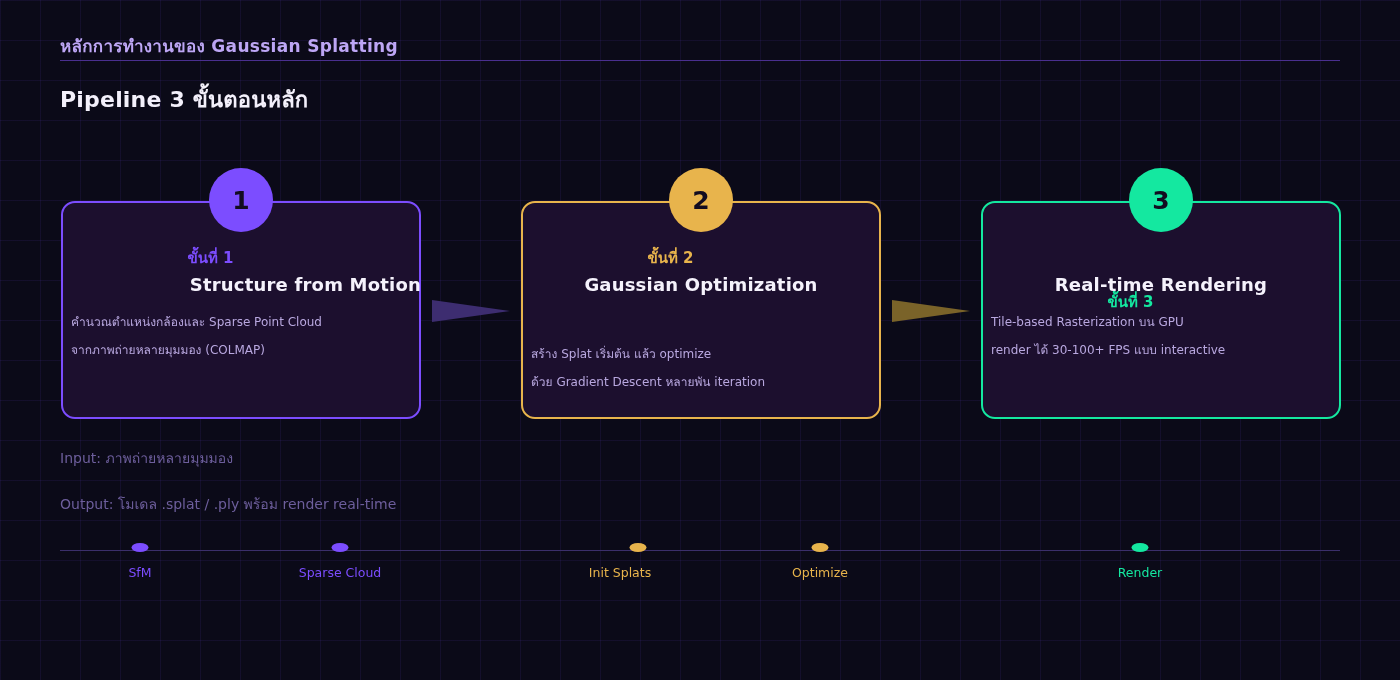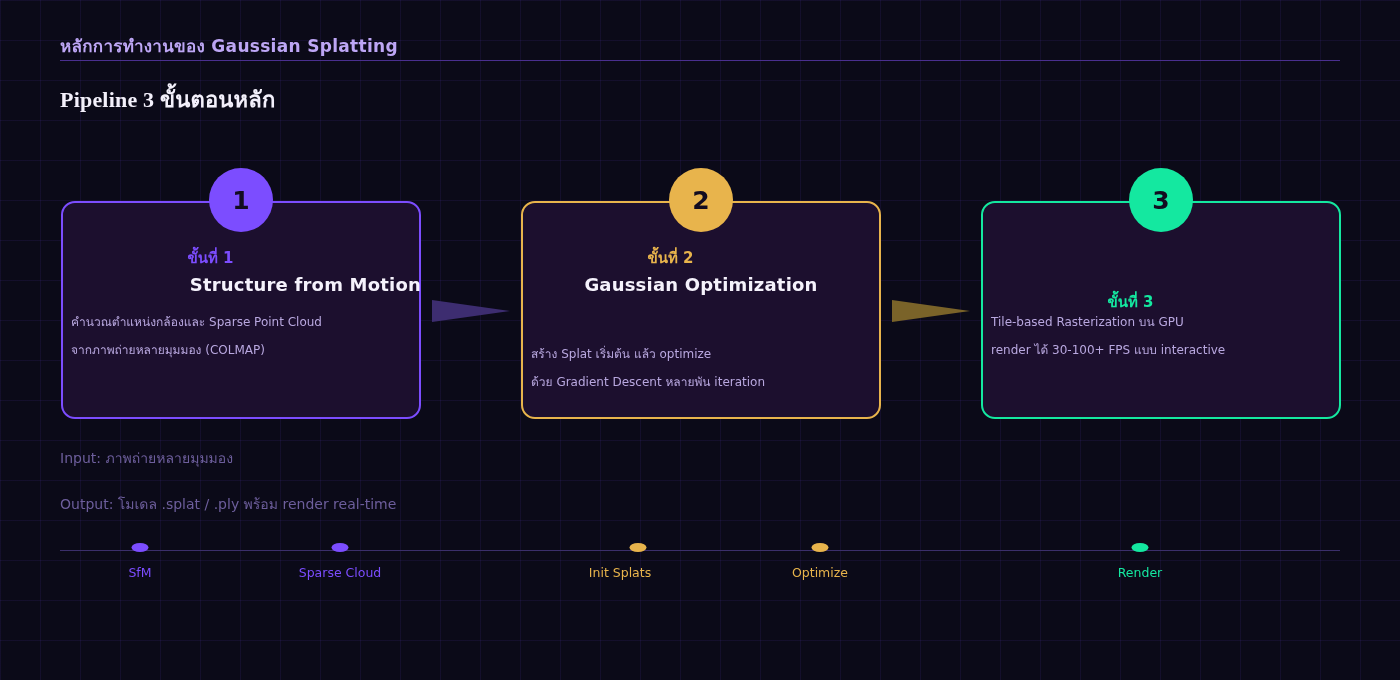--- a/index.html
+++ b/index.html
@@ -30,21 +30,20 @@
   }
   .kicker-rule {
     position:absolute; left:60px; top:60px; width:1280px; height:1px;
     background:#4a2f8f;
   }
   .page-title {
     position:absolute; left:60px; top:82px;
     font-size:22px; font-weight:700; letter-spacing:0.2px;
     color:#f3f0fb;
     white-space:nowrap;
-    font-family:Liberation Serif, serif;
   }
 
   
   .card {
     position:absolute;
     top:201px; height:218px; width:360px;
     border-radius:14px;
     background:#1c0f2e;
     border:2px solid #7c4dff;
   }
@@ -153,20 +152,21 @@
 
   <div class="arrow a2">
     <svg width="78" height="34" viewBox="0 0 78 34">
       <polygon points="0,6 78,17 0,28" fill="#7a6329"></polygon>
     </svg>
   </div>
 
   <div class="card c3" style="border-color: rgb(20, 232, 160);"></div>
   <div class="badge b3" style="background: rgb(20, 232, 160);">3</div>
   <div class="step-label s3" style="color: rgb(20, 232, 160);">ขั้นที่ 3</div>
+  <div class="step-title t3">Real-time Rendering</div>
   <div class="step-desc d3">
     <div>Tile-based Rasterization บน GPU</div>
     <div>render ได้ 30-100+ FPS แบบ interactive</div>
   </div>
 
   <div class="io-line io1">Input: ภาพถ่ายหลายมุมมอง</div>
   <div class="io-line io2">Output: โมเดล .splat / .ply พร้อม render real-time</div>
 
   <div class="tl-axis"></div>
   <div id="timeline-nodes">

